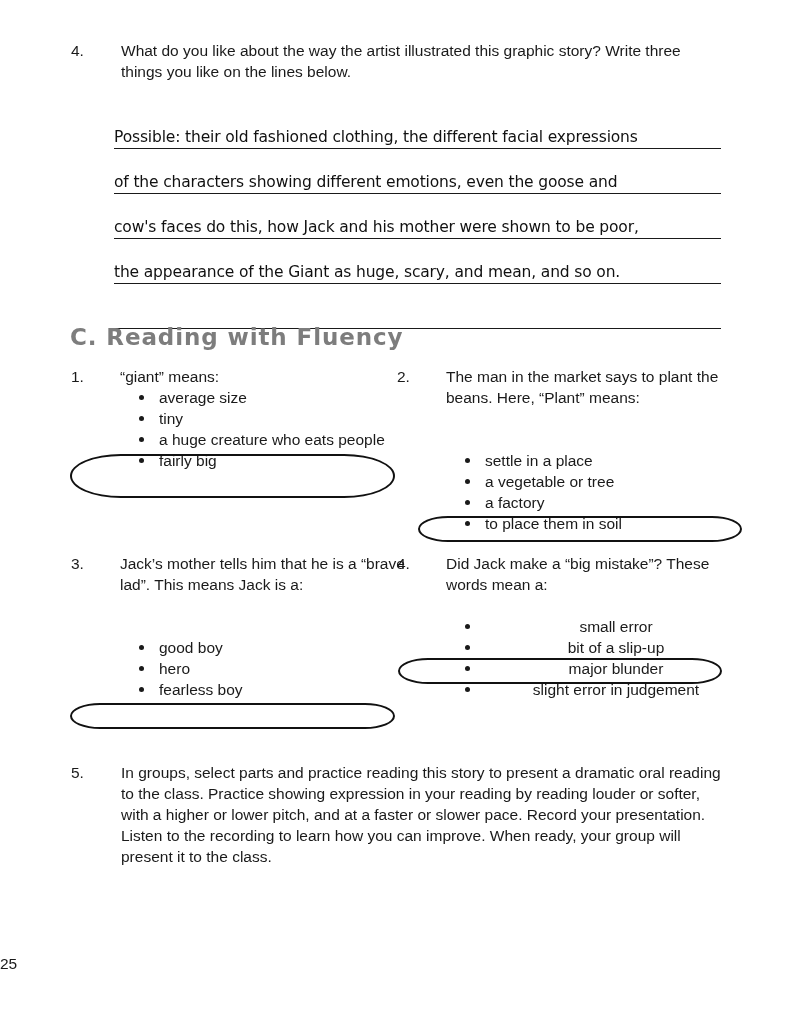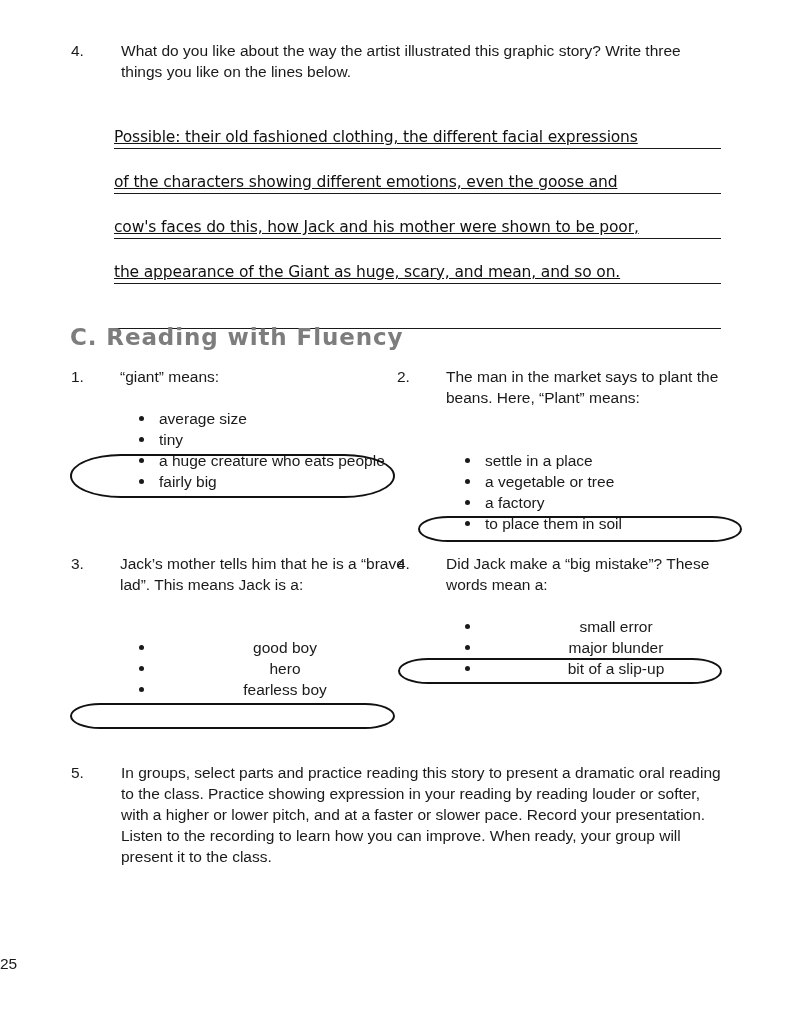--- a/index.html
+++ b/index.html
@@ -66,21 +66,20 @@
   }
   .ans-line .hand {
     position: absolute;
     left: 0;
     bottom: 2px;
     font-family: "DejaVu Sans", sans-serif;
     font-size: 15.5px;
     letter-spacing: -0.15px;
     white-space: nowrap;
     color: #111111;
-    text-decoration: underline;
   }
 
   
   .section-head {
     position: absolute;
     left: 70px;
     top: 324px;
     font-family: "DejaVu Sans", sans-serif;
     font-size: 23px;
     font-weight: bold;
@@ -136,21 +135,21 @@
     box-sizing: border-box;
     pointer-events: none;
   }
 
   
   #q1 { left: 71px;  top: 366px; width: 340px; }
   #q2 { left: 397px; top: 366px; width: 350px; }
   #q3 { left: 71px;  top: 553px; width: 340px; }
   #q4 { left: 397px; top: 553px; width: 350px; }
 
-  #q1 .opts { margin-top: 21px; }
+  #q1 .opts { }
   #q2 .opts { margin-top: 21px; }
   #q3 .opts { margin-top: 21px; }
   #q4 .opts { margin-top: 21px; text-align: center; }
 
   
   #q5 {
     left: 71px;
     top: 762px;
     width: 662px;
   }
@@ -248,21 +247,21 @@
       </li>
     </ul>
     <div class="oval" style="left:21px; top:150px; width:324px; height:26px;"></div>
   </div>
 
   <div class="mcq" id="q3">
     <div class="stem">
       <span class="q-num">3.</span>
       <span class="q-body">Jack’s mother tells him that he is a “brave lad”. This means Jack is a:</span>
     </div>
-    <ul class="opts" style="margin-top:42px;text-align:center;">
+    <ul class="opts" style="margin-top:42px;">
       <li class="opt">
         <span class="bullet"></span>
         <span class="otext">good boy</span>
       </li>
       <li class="opt">
         <span class="bullet"></span>
         <span class="otext">hero</span>
       </li>
       <li class="opt">
         <span class="bullet"></span>
@@ -277,25 +276,29 @@
       <span class="q-num">4.</span>
       <span class="q-body">Did Jack make a “big mistake”? These words mean a:</span>
     </div>
     <ul class="opts" style="margin-top:21px;">
       <li class="opt">
         <span class="bullet"></span>
         <span class="otext">small error</span>
       </li>
       <li class="opt">
         <span class="bullet"></span>
+        <span class="otext">bit of a slip-up</span>
+      </li>
+      <li class="opt">
+        <span class="bullet"></span>
         <span class="otext">major blunder</span>
       </li>
       <li class="opt">
         <span class="bullet"></span>
-        <span class="otext">bit of a slip-up</span>
+        <span class="otext">slight error in judgement</span>
       </li>
     </ul>
     <div class="oval" style="left:1px; top:105px; width:324px; height:26px;"></div>
   </div>
 
   <div class="q-row" id="q5">
     <span class="q-num">5.</span>
     <span class="q-text">In groups, select parts and practice reading this story to present a dramatic oral reading to the class. Practice showing expression in your reading by reading louder or softer, with a higher or lower pitch, and at a faster or slower pace. Record your presentation. Listen to the recording to learn how you can improve. When ready, your group will present it to the class.</span>
   </div>
 

